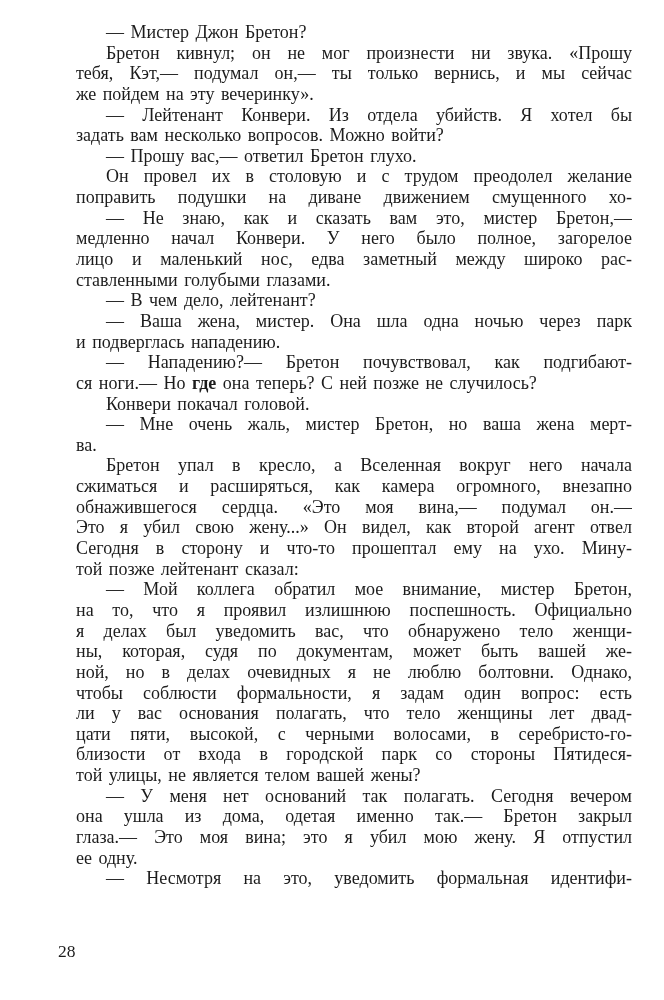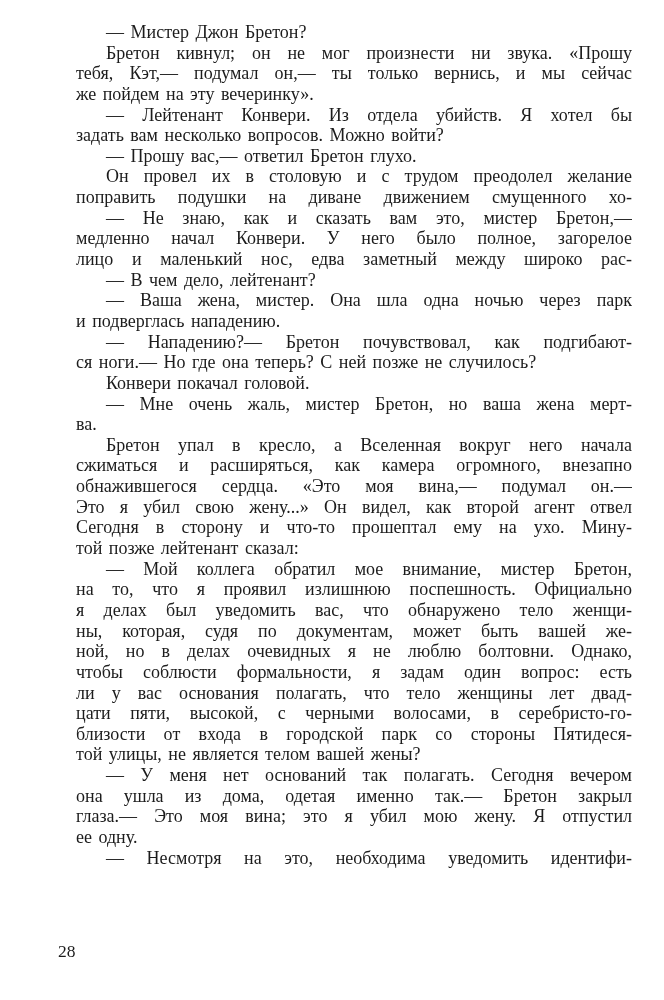--- a/index.html
+++ b/index.html
@@ -34,21 +34,21 @@
   }
   .line.justify {
     text-align: justify;
     text-align-last: justify;
     word-spacing: normal;
   }
   .line.indent {
     padding-left: 30px;
   }
   .bold {
-    font-weight: normal;
+    font-weight: bold;
   }
   .page-number {
     position: absolute;
     left: 58px;
     top: 941px;
     width: 556px;
     text-align: left;
     font-size: 17.5px;
     line-height: 20px;
   }
@@ -63,20 +63,21 @@
       <div class="line justify">тебя, Кэт,— подумал он,— ты только вернись, и мы сейчас</div>
       <div class="line">же пойдем на эту вечеринку».</div>
       <div class="line indent justify">— Лейтенант Конвери. Из отдела убийств. Я хотел бы</div>
       <div class="line">задать вам несколько вопросов. Можно войти?</div>
       <div class="line indent">— Прошу вас,— ответил Бретон глухо.</div>
       <div class="line indent justify">Он провел их в столовую и с трудом преодолел желание</div>
       <div class="line justify">поправить подушки на диване движением смущенного хо-</div>
       <div class="line indent justify">— Не знаю, как и сказать вам это, мистер Бретон,—</div>
       <div class="line justify">медленно начал Конвери. У него было полное, загорелое</div>
       <div class="line justify">лицо и маленький нос, едва заметный между широко рас-</div>
+      <div class="line">ставленными голубыми глазами.</div>
       <div class="line indent">— В чем дело, лейтенант?</div>
       <div class="line indent justify">— Ваша жена, мистер. Она шла одна ночью через парк</div>
       <div class="line">и подверглась нападению.</div>
       <div class="line indent justify">— Нападению?— Бретон почувствовал, как подгибают-</div>
       <div class="line"><span>ся ноги.— Но </span><span class="bold">где</span><span> она теперь? С ней позже не случилось?</span></div>
       <div class="line indent">Конвери покачал головой.</div>
       <div class="line indent justify">— Мне очень жаль, мистер Бретон, но ваша жена мерт-</div>
       <div class="line">ва.</div>
       <div class="line indent justify">Бретон упал в кресло, а Вселенная вокруг него начала</div>
       <div class="line justify">сжиматься и расширяться, как камера огромного, внезапно</div>
@@ -91,16 +92,16 @@
       <div class="line justify">ной, но в делах очевидных я не люблю болтовни. Однако,</div>
       <div class="line justify">чтобы соблюсти формальности, я задам один вопрос: есть</div>
       <div class="line justify">ли у вас основания полагать, что тело женщины лет двад-</div>
       <div class="line justify">цати пяти, высокой, с черными волосами, в серебристо-го-</div>
       <div class="line justify">близости от входа в городской парк со стороны Пятидеся-</div>
       <div class="line">той улицы, не является телом вашей жены?</div>
       <div class="line indent justify">— У меня нет оснований так полагать. Сегодня вечером</div>
       <div class="line justify">она ушла из дома, одетая именно так.— Бретон закрыл</div>
       <div class="line justify">глаза.— Это моя вина; это я убил мою жену. Я отпустил</div>
       <div class="line">ее одну.</div>
-      <div class="line indent justify">— Несмотря на это, необходима уведомить идентифи-</div>
+      <div class="line indent justify">— Несмотря на это, уведомить формальная идентифи-</div>
     </div>
   <div class="page-number">28</div>
 </div>
 
 </body></html>

